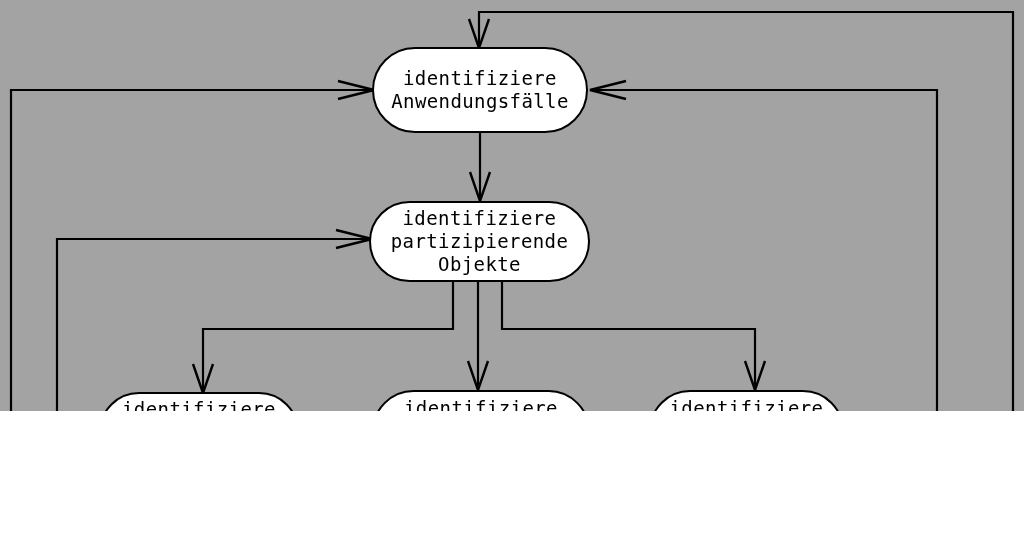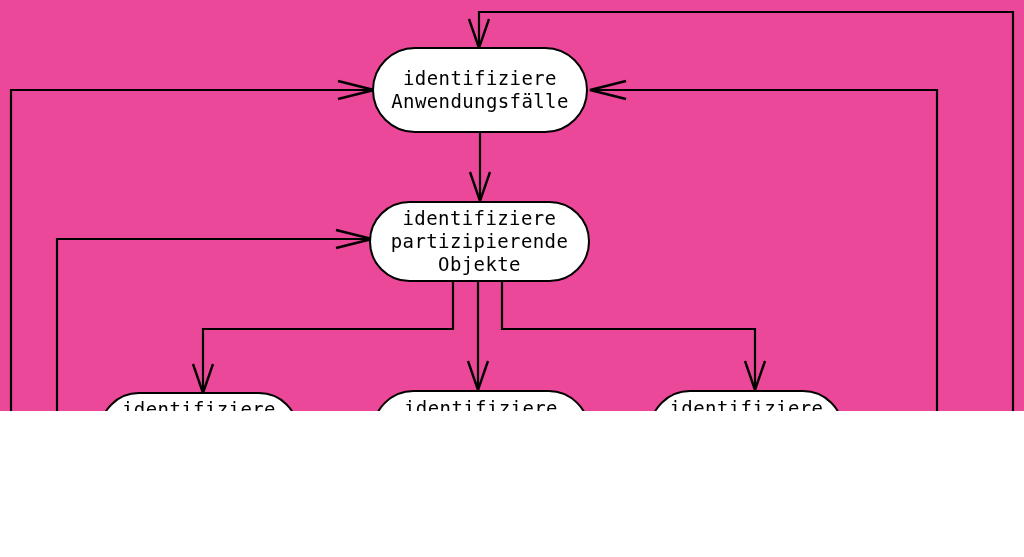--- a/index.html
+++ b/index.html
@@ -1,19 +1,19 @@
 <!DOCTYPE html>
 <html><head>
 <meta charset="utf-8">
 <style>
   html,body{margin:0;padding:0;background:#ffffff;}
   #stage{
     position:relative;
     width:1024px;height:411px;
-    background:#ec4899;
+    background:#a3a3a3;
     overflow:hidden;
     font-family:"DejaVu Sans Mono", monospace;
   }
   #wires{position:absolute;left:0;top:0;}
   #wires path{stroke:#000;fill:none;}
   #wires .wire{stroke-width:2.2;}
   #wires .head{stroke-width:2.4;}
   .node{
     position:absolute;
     box-sizing:border-box;

